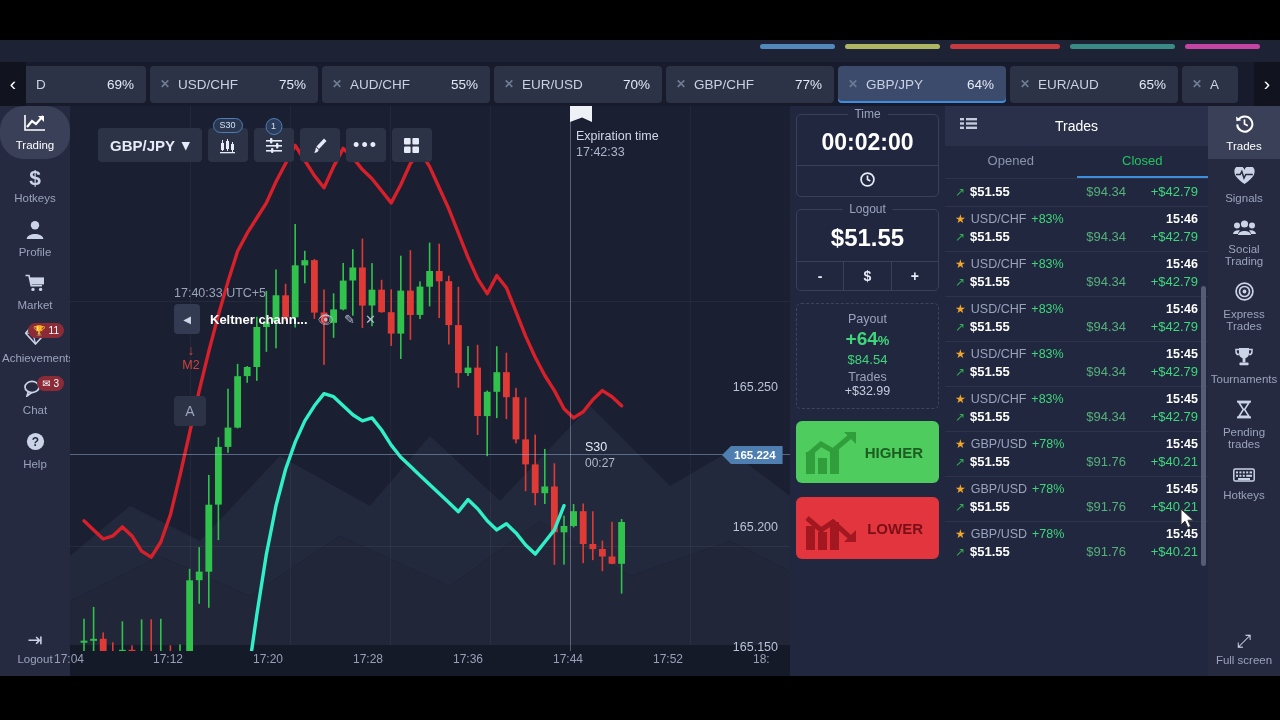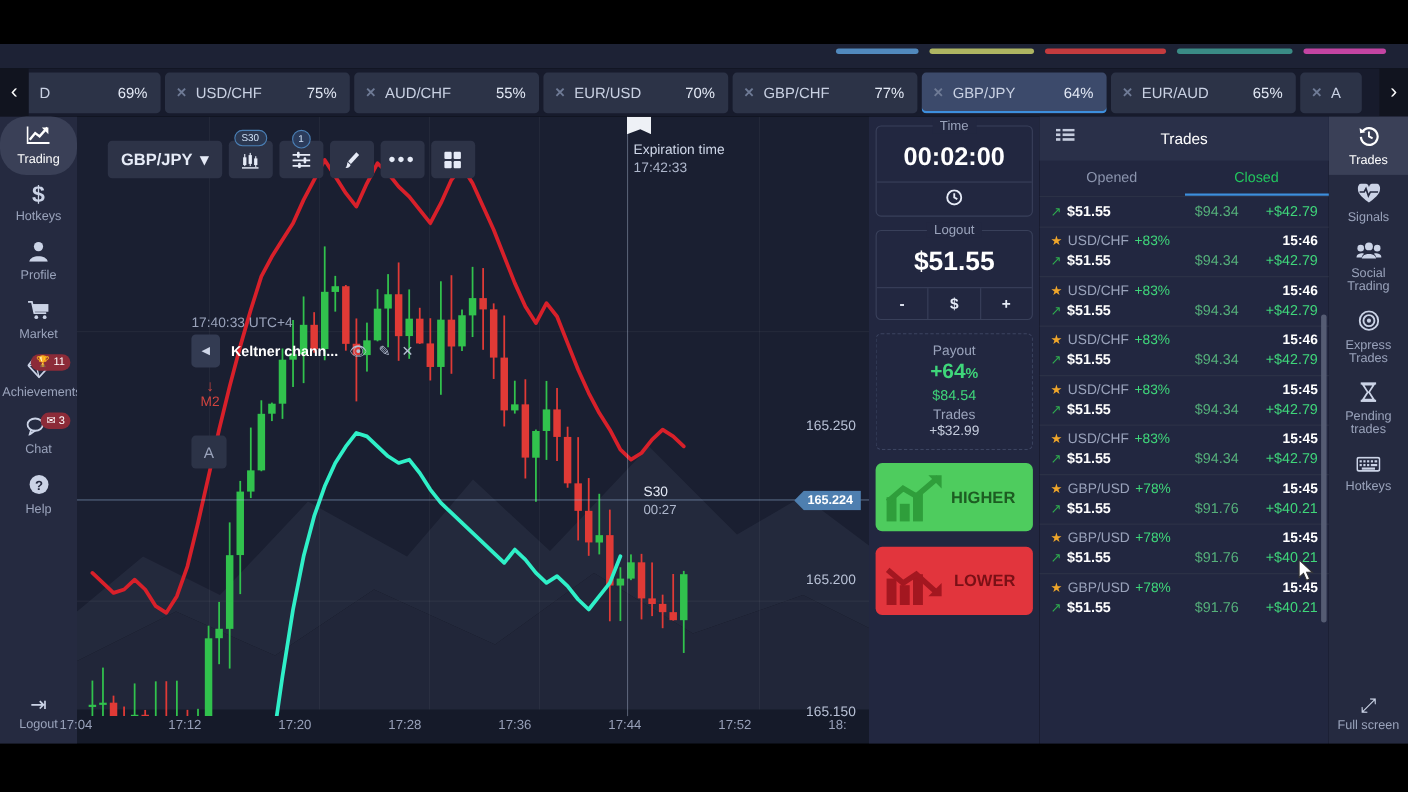--- a/index.html
+++ b/index.html
@@ -301,20 +301,26 @@
               <circle cx="19" cy="6.6" r="3" fill="#cbd3e6"></circle>
               <path d="M5 16 C5.8 10.6 17.2 10.6 18 16Z" fill="#cbd3e6"></path>
               <path d="M0 15 C0.4 11.4 4.6 10.6 7 11.6 C5.6 12.8 5.2 14 5 15Z" fill="#cbd3e6"></path>
               <path d="M23 15 C22.6 11.4 18.4 10.6 16 11.6 C17.4 12.8 17.8 14 18 15Z" fill="#cbd3e6"></path>
             </svg></span><span class="lbl">Social Trading</span></div>
         <div class="item"><span class="glyph"><svg width="19" height="19" viewBox="0 0 19 19">
               <circle cx="9.5" cy="9.5" r="8.4" fill="none" stroke="#cbd3e6" stroke-width="1.7"></circle>
               <circle cx="9.5" cy="9.5" r="5" fill="none" stroke="#cbd3e6" stroke-width="1.7"></circle>
               <circle cx="9.5" cy="9.5" r="1.9" fill="#cbd3e6"></circle>
             </svg></span><span class="lbl">Express Trades</span></div>
+        <div class="item"><span class="glyph"><svg width="18" height="19" viewBox="0 0 18 19">
+              <path d="M4 1 H14 V6.4 A5 5 0 0 1 4 6.4Z" fill="#cbd3e6"></path>
+              <path d="M4 2.4 H1 V4.4 C1 6.6 2.6 7.6 4 7.6 M14 2.4 H17 V4.4 C17 6.6 15.4 7.6 14 7.6" stroke="#cbd3e6" stroke-width="1.5" fill="none"></path>
+              <rect x="7.6" y="11" width="2.8" height="4.4" fill="#cbd3e6"></rect>
+              <rect x="4.4" y="15.6" width="9.2" height="2.6" rx="1" fill="#cbd3e6"></rect>
+            </svg></span><span class="lbl">Tournaments</span></div>
         <div class="item"><span class="glyph"><svg width="16" height="19" viewBox="0 0 16 19">
               <rect x="1" y="0.6" width="14" height="2" fill="#cbd3e6"></rect>
               <rect x="1" y="16.4" width="14" height="2" fill="#cbd3e6"></rect>
               <path d="M3 2.6 H13 L8.6 9.5 L13 16.4 H3 L7.4 9.5Z" fill="none" stroke="#cbd3e6" stroke-width="1.6"></path>
             </svg></span><span class="lbl">Pending trades</span></div>
         <div class="item"><span class="glyph"><svg width="22" height="14" viewBox="0 0 22 14">
               <rect x="0.8" y="1" width="20.4" height="12" rx="1.6" fill="none" stroke="#cbd3e6" stroke-width="1.5"></rect>
               <rect x="3" y="3.4" width="2" height="2" fill="#cbd3e6"></rect>
               <rect x="6.4" y="3.4" width="2" height="2" fill="#cbd3e6"></rect>
               <rect x="9.8" y="3.4" width="2" height="2" fill="#cbd3e6"></rect>
@@ -514,21 +520,21 @@
       <div class="tbtn ic">
         <svg width="17" height="17" viewBox="0 0 17 17">
           <rect x="1" y="1" width="6.6" height="6.6" rx="1" fill="#e6ebf7"></rect>
           <rect x="9.4" y="1" width="6.6" height="6.6" rx="1" fill="#e6ebf7"></rect>
           <rect x="1" y="9.4" width="6.6" height="6.6" rx="1" fill="#e6ebf7"></rect>
           <rect x="9.4" y="9.4" width="6.6" height="6.6" rx="1" fill="#e6ebf7"></rect>
         </svg>
       </div>
     </div>
 
-    <div class="clock">17:40:33 UTC+4</div>
+    <div class="clock">17:40:33 UTC+5</div>
 
     <div class="indrow">
       <div class="collapse">◀</div>
       <div class="indname">Keltner chann...</div>
       <div class="indicon">👁</div>
       <div class="indicon">✎</div>
       <div class="indicon">✕</div>
     </div>
 
     <div class="mleft">

